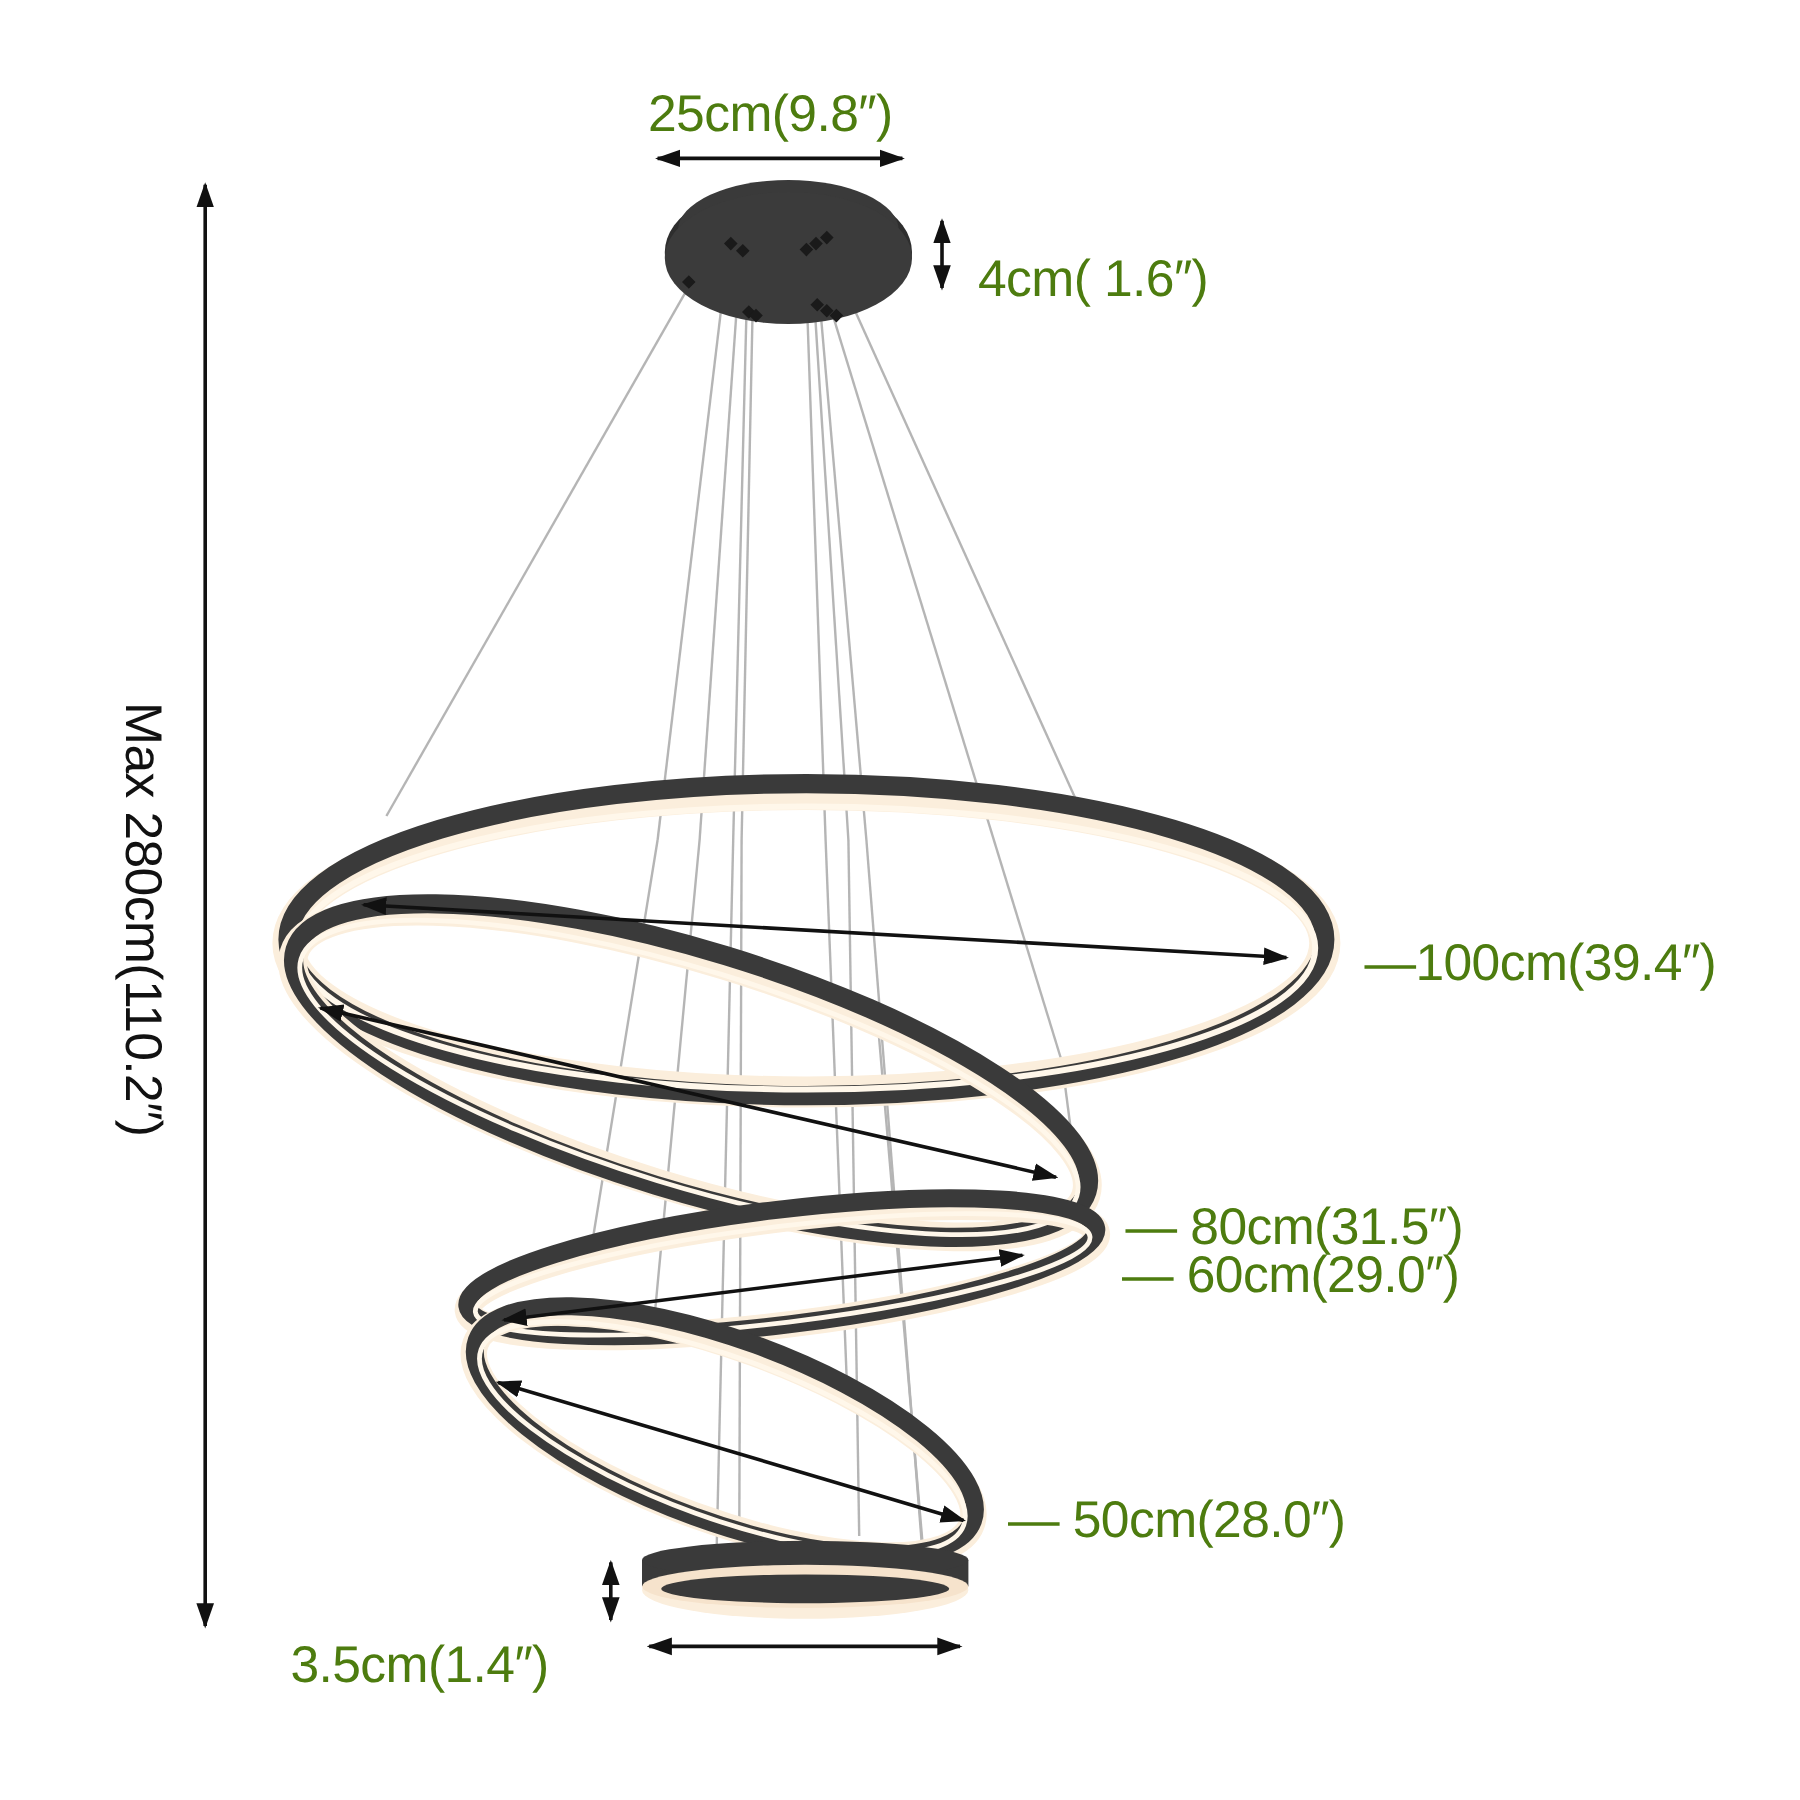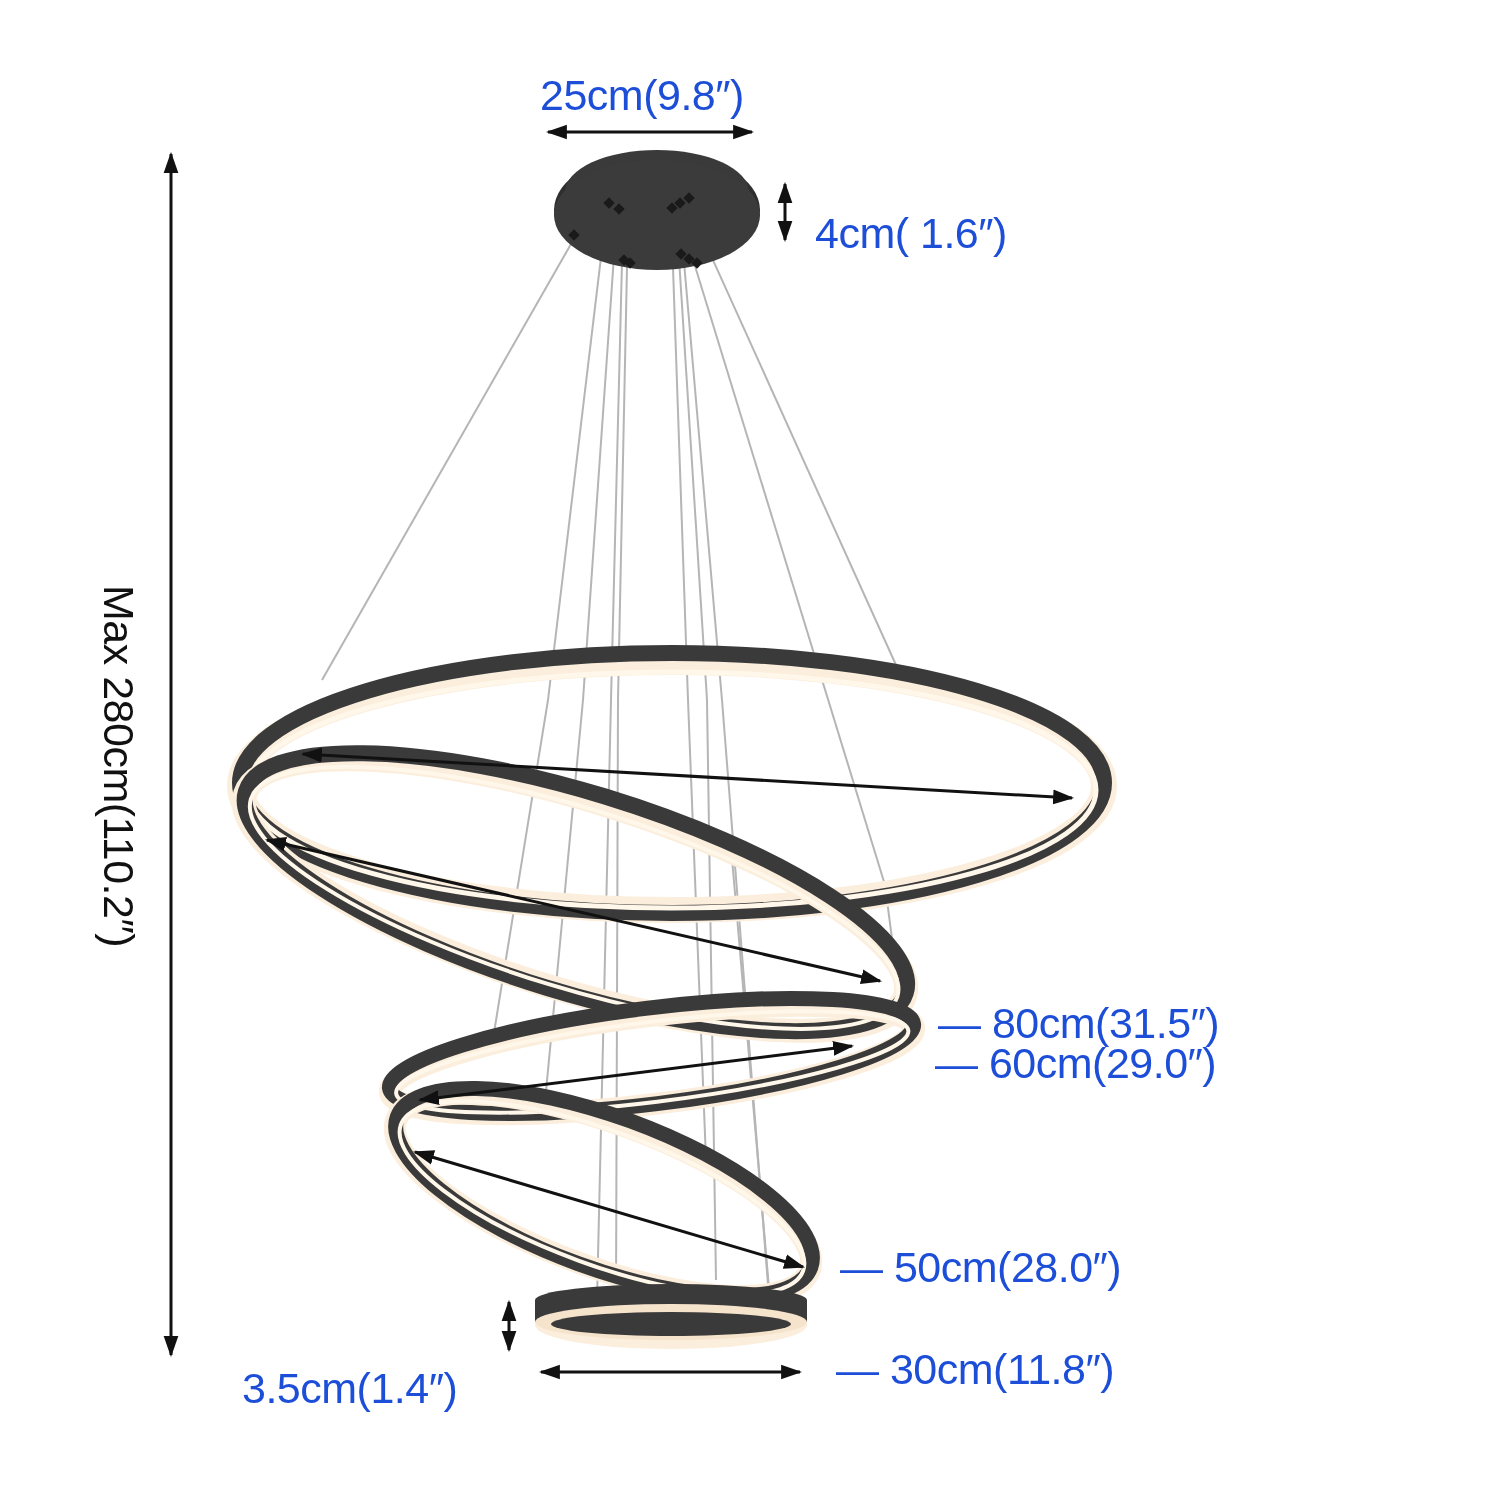--- a/index.html
+++ b/index.html
@@ -1,20 +1,20 @@
 <!DOCTYPE html>
 <html><head>
 <meta charset="utf-8">
 <style>
   html, body { margin: 0; padding: 0; background: #ffffff; }
   body { width: 1500px; height: 1500px; position: relative; overflow: hidden;
          font-family: "Liberation Sans", sans-serif; color: #111; }
   #stage { position: absolute; left: 0; top: 0; width: 1500px; height: 1500px; }
   .lbl { position: absolute; font-family: "Liberation Sans", sans-serif;
-         font-size: 43px; line-height: 1; color: #1d4ed8; white-space: nowrap; letter-spacing: -0.5px; }
+         font-size: 43px; line-height: 1; color: #4d7c0f; white-space: nowrap; letter-spacing: -0.5px; }
   .vlbl { position: absolute; font-family: "Liberation Sans", sans-serif;
           font-size: 43px; line-height: 1; color: #111; white-space: nowrap;
           transform-origin: 0 0; transform: rotate(90deg); letter-spacing: -0.5px; }
 </style>
 </head>
 <body>
 
 <div id="stage">
   <svg width="1500" height="1500" viewBox="0 0 1500 1500" xmlns="http://www.w3.org/2000/svg">
     <defs>
@@ -106,18 +106,18 @@
       <line x1="415" y1="1152" x2="803" y2="1267" marker-start="url(#ah)" marker-end="url(#ah)"></line>
       <line x1="509" y1="1302" x2="509" y2="1350" marker-start="url(#ah)" marker-end="url(#ah)"></line>
       <line x1="541" y1="1372" x2="800" y2="1372" marker-start="url(#ah)" marker-end="url(#ah)"></line>
     </g>
   </svg>
 
   
   <div class="lbl" style="left:540px; top:74px;">25cm(9.8″)</div>
   <div class="lbl" style="left:815px; top:212px;">4cm( 1.6″)</div>
   <div class="vlbl" style="left:140px; top:585px;">Max 280cm(110.2″)</div>
+  <div class="lbl" style="left:1137px; top:782px;">—100cm(39.4″)</div>
   <div class="lbl" style="left:938px; top:968px;margin-top:34px;">—  80cm(31.5″)</div>
   <div class="lbl" style="left:935px; top:1042px;">—  60cm(29.0″)</div>
   <div class="lbl" style="left:840px; top:1246px;">—  50cm(28.0″)</div>
   <div class="lbl" style="left:242px; top:1367px;">3.5cm(1.4″)</div>
-  <div class="lbl" style="left:836px; top:1348px;">—  30cm(11.8″)</div>
 </div>
 
 </body></html>

